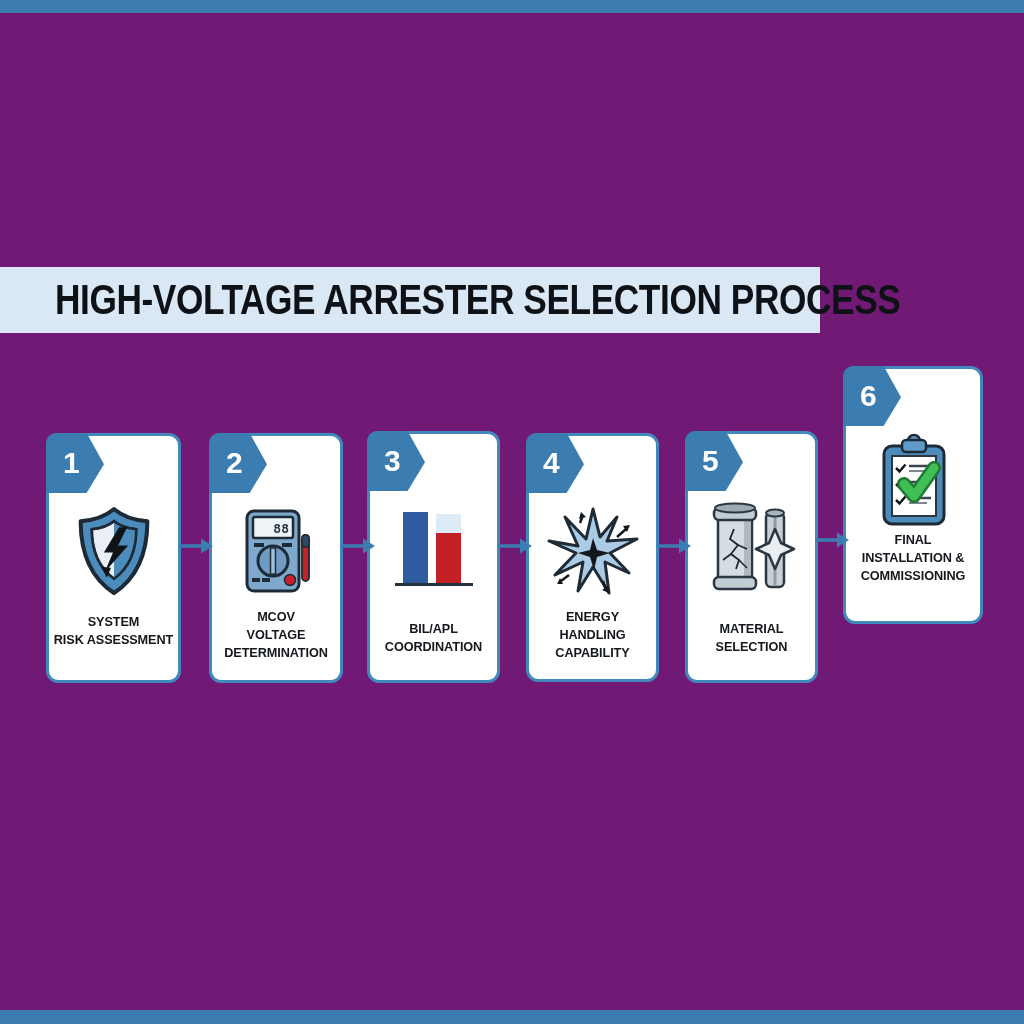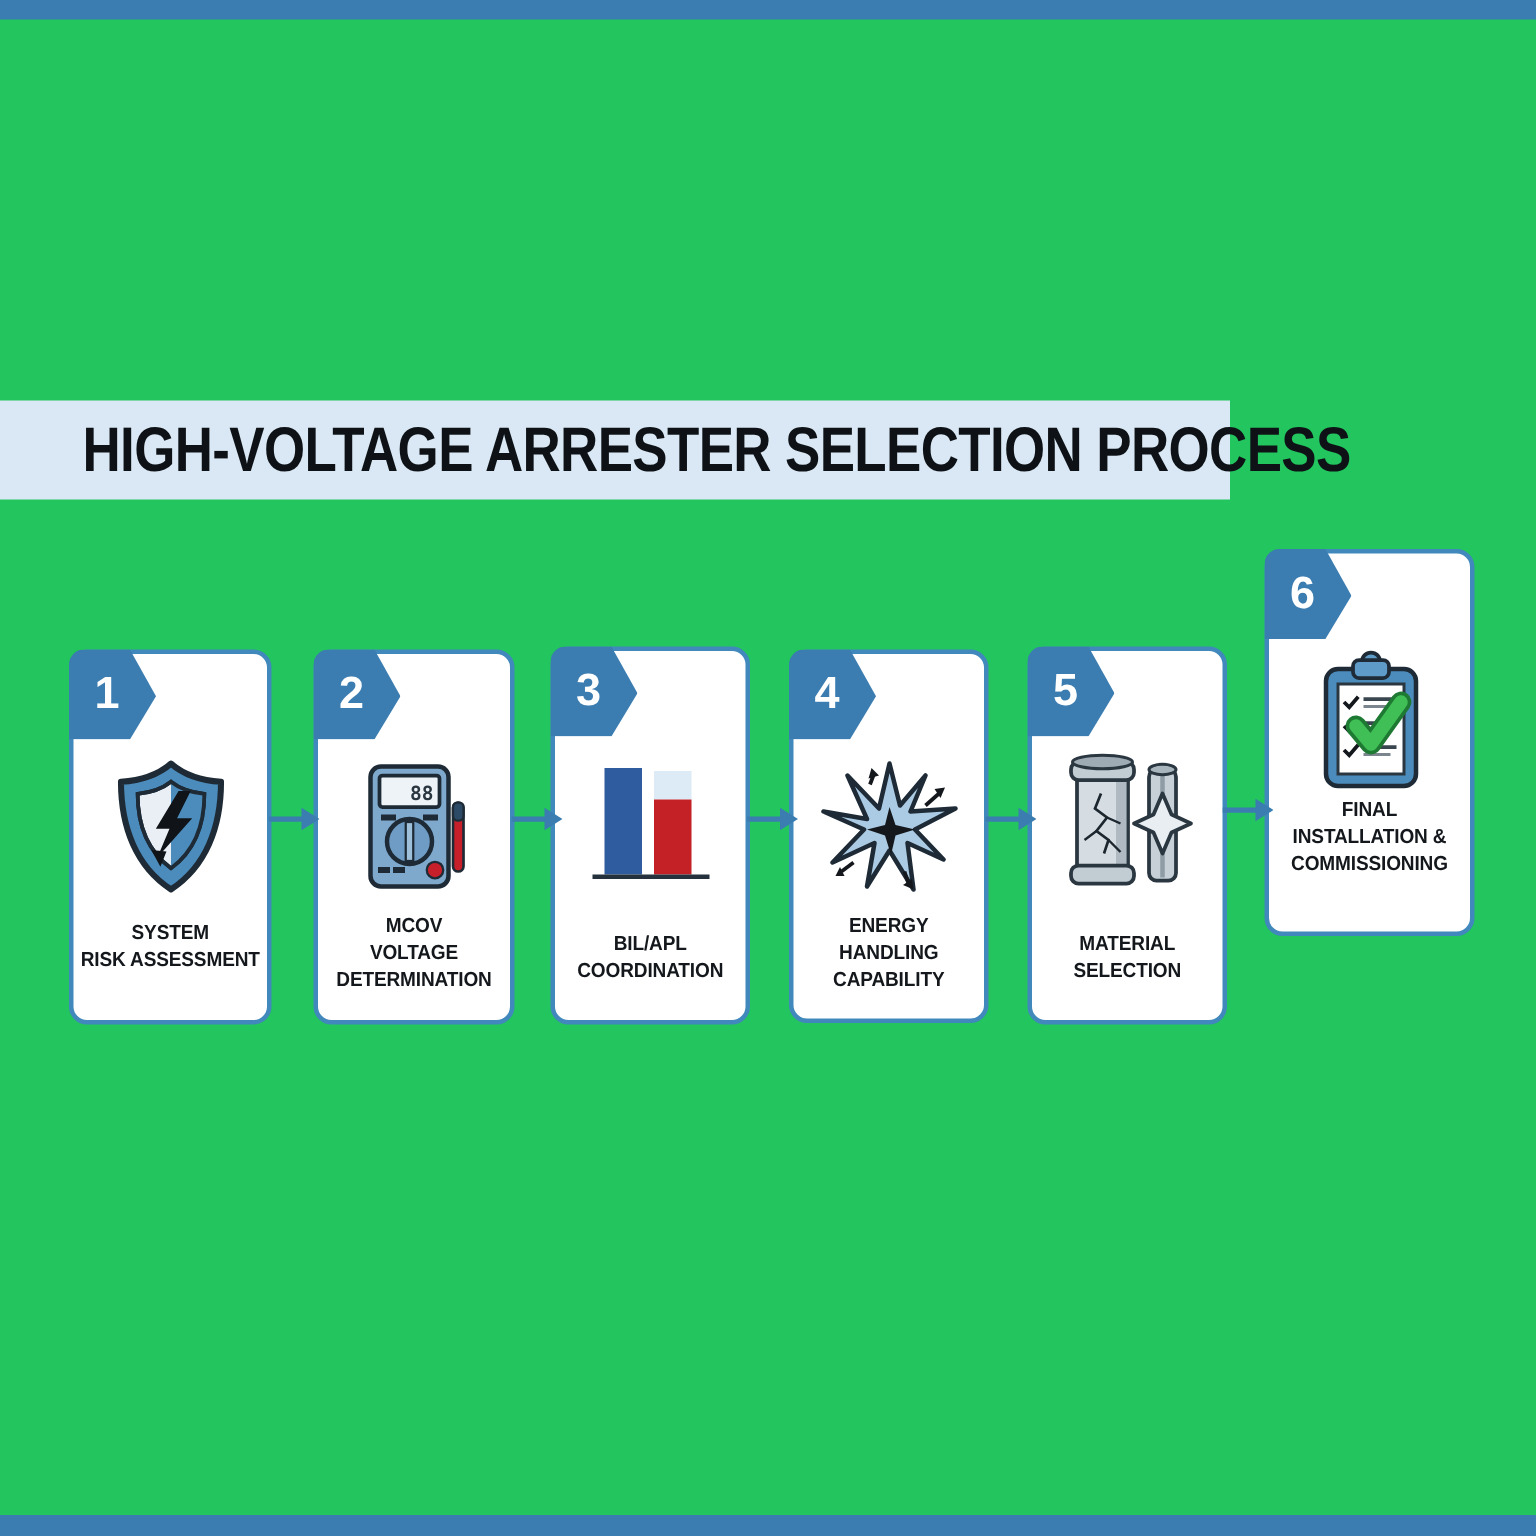--- a/index.html
+++ b/index.html
@@ -8,21 +8,21 @@
     background:#ffffff;
     font-family:"Liberation Sans", sans-serif;
     position:relative;
   }
   :root{
     --accent:#3b7db1;
     --card-border:#4189bc;
     --band:#d9e8f4;
     --ink:#14181c;
   }
-  .page{position:absolute;inset:0;background:#22c55e;}
+  .page{position:absolute;inset:0;background:#701a75;}
   .edge-bar{position:absolute;left:0;width:1024px;background:var(--accent);}
   .edge-bar.top{top:0;height:13px;}
   .edge-bar.bottom{top:1010px;height:14px;}
 
   .title-band{
     position:absolute;left:0;top:267px;width:820px;height:66px;
     background:var(--band);
     display:flex;align-items:center;
   }
   .title-band h1{

